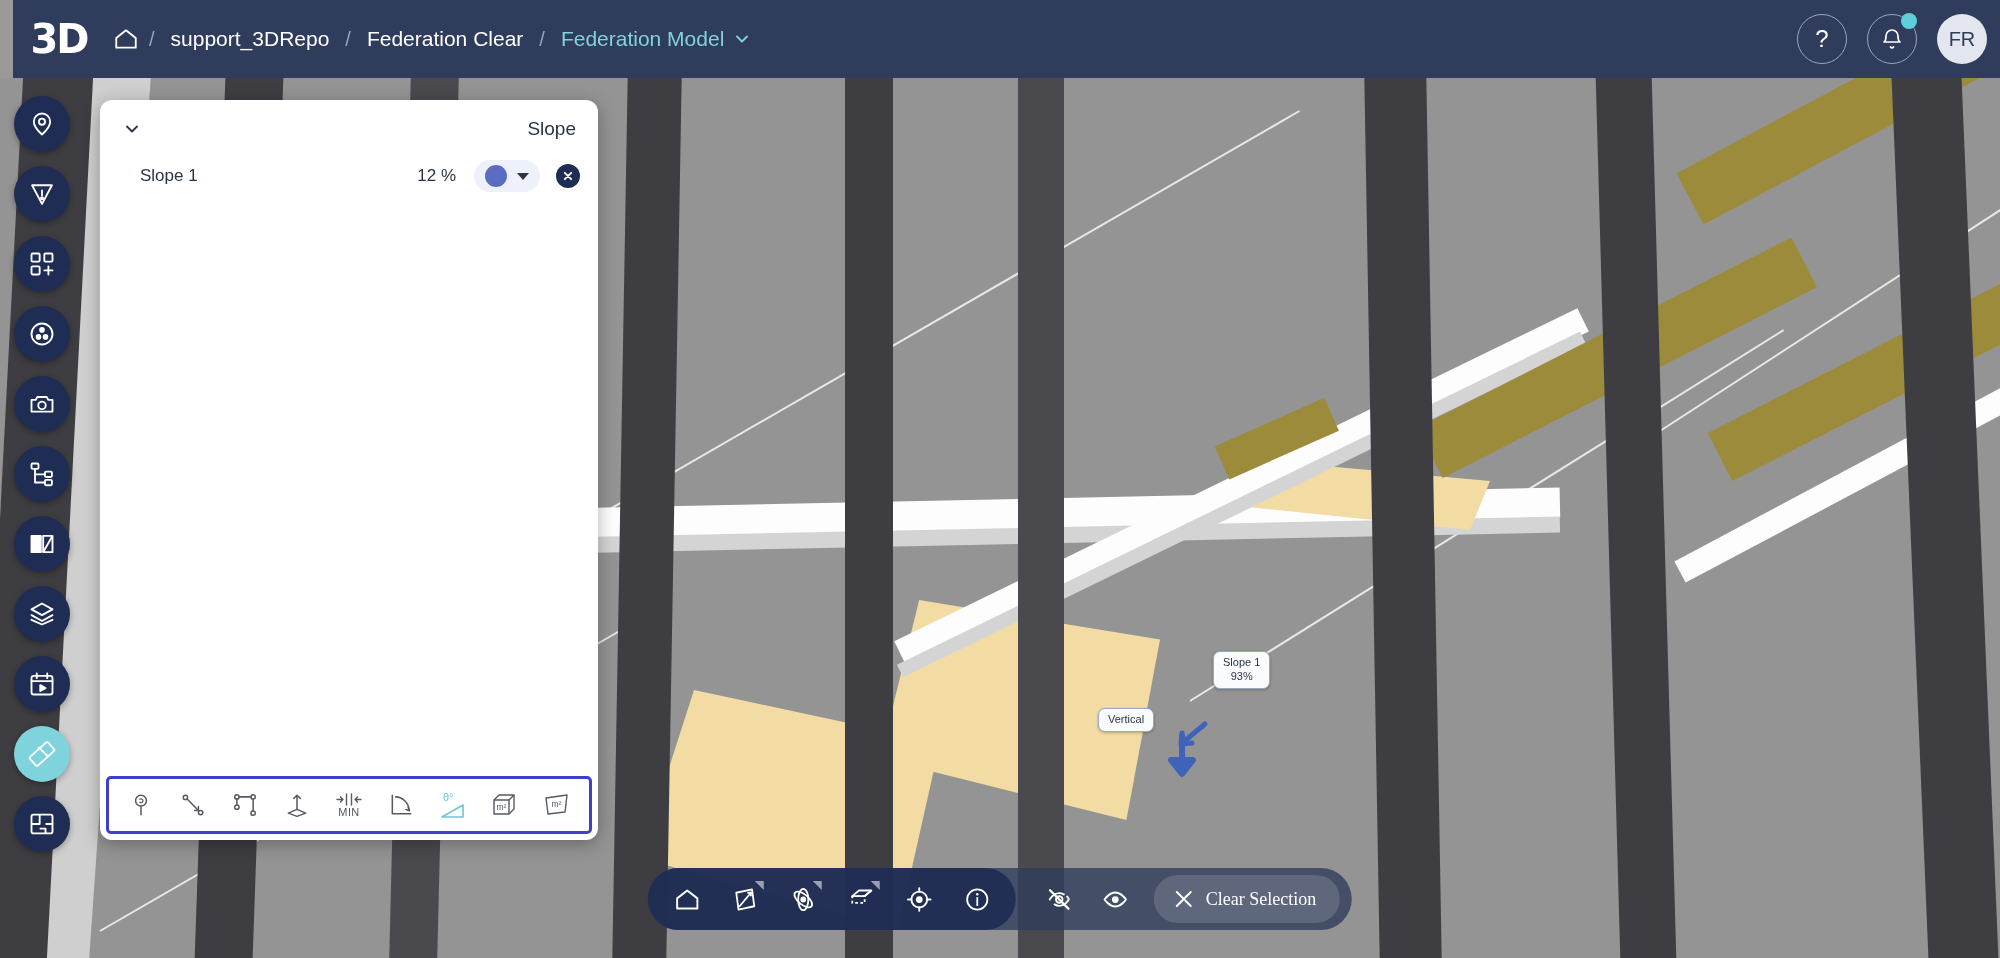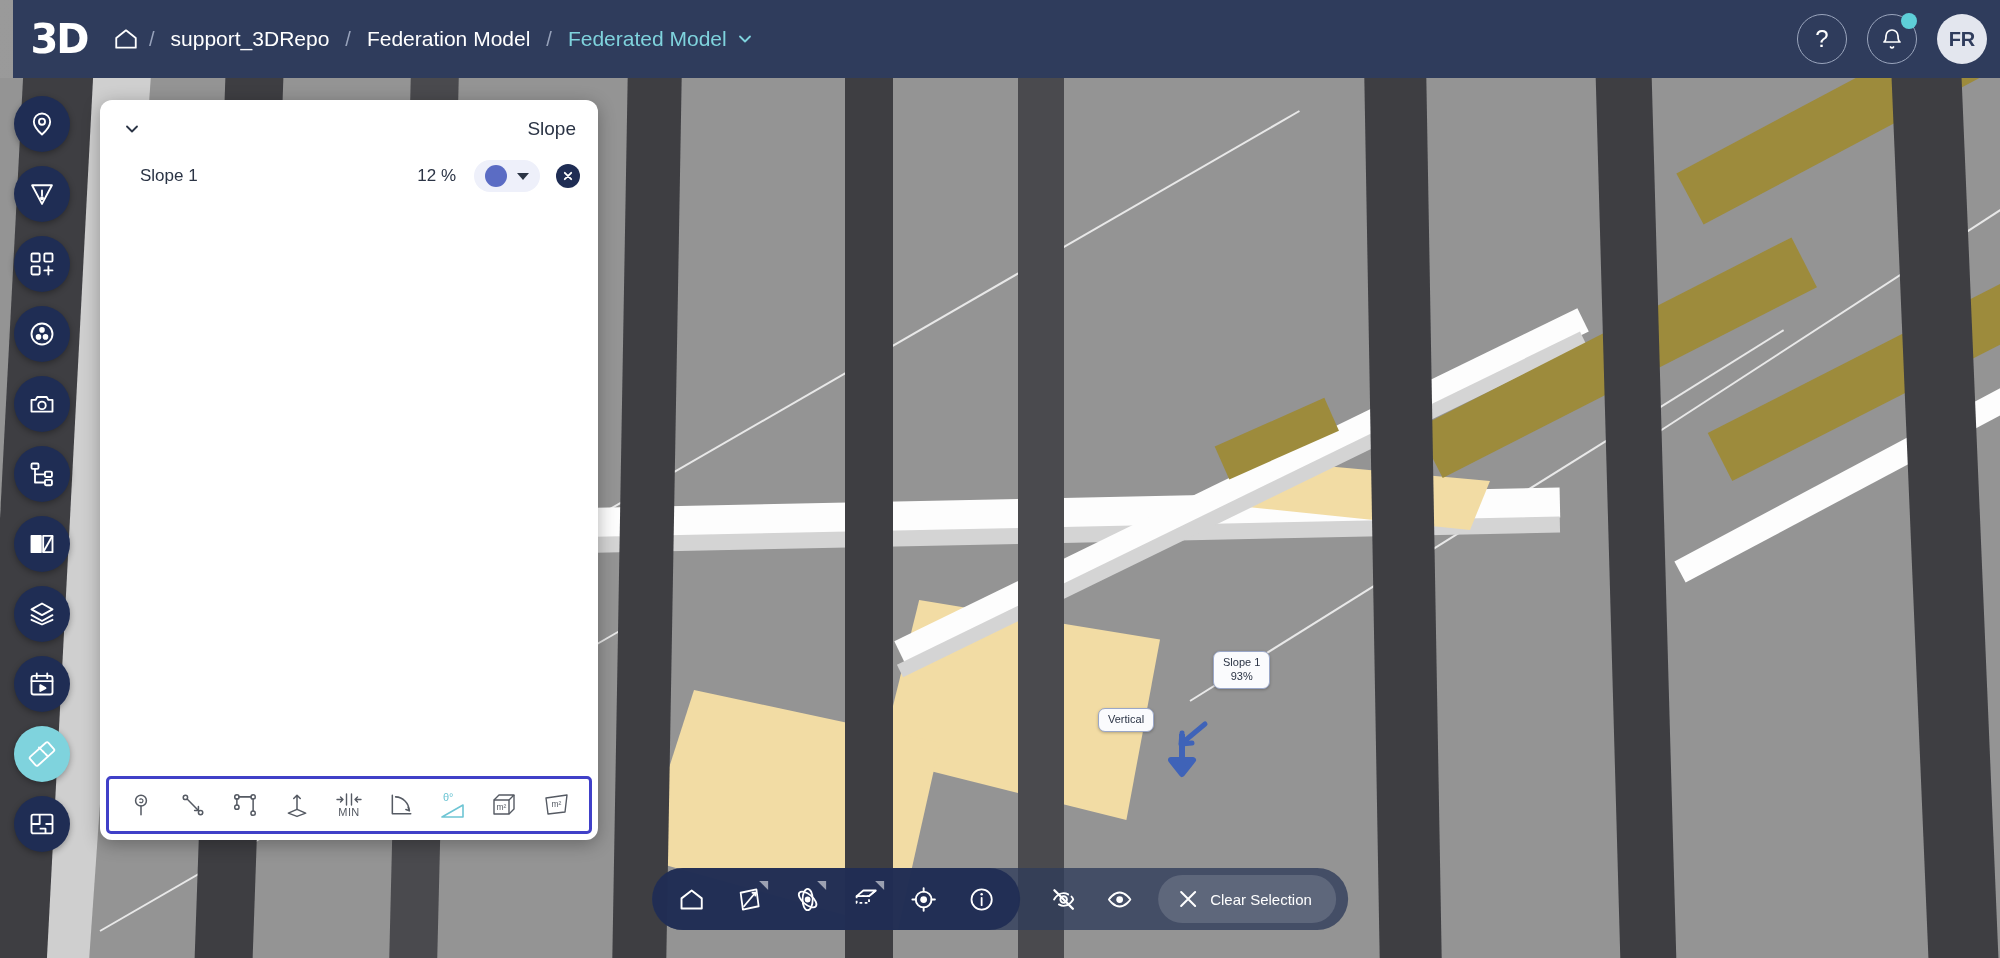--- a/index.html
+++ b/index.html
@@ -54,21 +54,21 @@
     width: 50px; height: 50px; border-radius: 50%; border: 1.6px solid #9aa5bd;
     display: flex; align-items: center; justify-content: center; cursor: pointer;
     position: relative; color: #fff;
   }
   .badge {
     position: absolute; top: -2px; right: -1px; width: 16px; height: 16px;
     border-radius: 50%; background: #5ecfd8;
   }
   #avatar {
     width: 50px; height: 50px; border-radius: 50%; background: #e3e6ee;
-    color: #2f3c5c; font-size: 20px; font-weight: 700;
+    color: #2f3c5c; font-size: 20px; font-weight: 400;
     display: flex; align-items: center; justify-content: center; cursor: pointer;
   }
 
   
   #sidebar {
     position: absolute; left: 14px; top: 96px; z-index: 50;
     display: flex; flex-direction: column; gap: 14px;
   }
   .side-btn {
     width: 56px; height: 56px; border-radius: 50%;
@@ -153,21 +153,21 @@
   }
   .corner-tri {
     position: absolute; top: 9px; right: 8px; width: 0; height: 0;
     border-left: 9px solid transparent; border-top: 9px solid rgba(255,255,255,.55);
   }
   #clear-sel {
     display: flex; align-items: center; gap: 10px; height: 48px;
     background: rgba(255,255,255,.14); border-radius: 24px;
     padding: 0 24px 0 18px; cursor: pointer; margin-left: 10px; margin-right: 2px;
   }
-  #clear-sel span { color: #fff; font-size: 15px; white-space: nowrap; }
+  #clear-sel span { color: #fff; font-size: 18px; white-space: nowrap; font-family: Liberation Serif, serif; }
   .bt-gap { width: 12px; }
 
   
   .m-label {
     position: absolute; background: #fafbfd; border: 1.5px solid #9aa7c8;
     border-radius: 7px; padding: 4px 9px; z-index: 30;
     font-size: 11px; color: #2b3445; text-align: center; line-height: 1.25;
     box-shadow: 0 1px 3px rgba(0,0,0,.25);
   }
   .m-label .v { font-size: 11px; }
@@ -235,23 +235,23 @@
 
     <div id="breadcrumb">
       <div id="home-btn">
         <svg width="26" height="26" viewBox="0 0 24 24" fill="none" stroke="#ffffff" stroke-width="1.7" stroke-linecap="round" stroke-linejoin="round">
           <path d="M3 11 L12 4 L21 11 V20 H3 Z"></path>
         </svg>
       </div>
       <span class="sep">/</span>
       <span class="crumb">support_3DRepo</span>
       <span class="sep">/</span>
-      <span class="crumb">Federation Model</span>
+      <span class="crumb">Federation Clear</span>
       <span class="sep">/</span>
-      <span class="crumb teal">Federated Model</span>
+      <span class="crumb teal">Federation Model</span>
       <span style="display:flex;align-items:center;cursor:pointer;margin-left:-6px;">
         <svg width="20" height="20" viewBox="0 0 24 24" fill="none" stroke="#7fd3dd" stroke-width="2.2" stroke-linecap="round" stroke-linejoin="round">
           <path d="M6 9 L12 15 L18 9"></path>
         </svg>
       </span>
     </div>
 
     <div id="topright">
       <div class="circ-btn">
         <span style="font-size:24px;color:#fff;line-height:1;">?</span>

